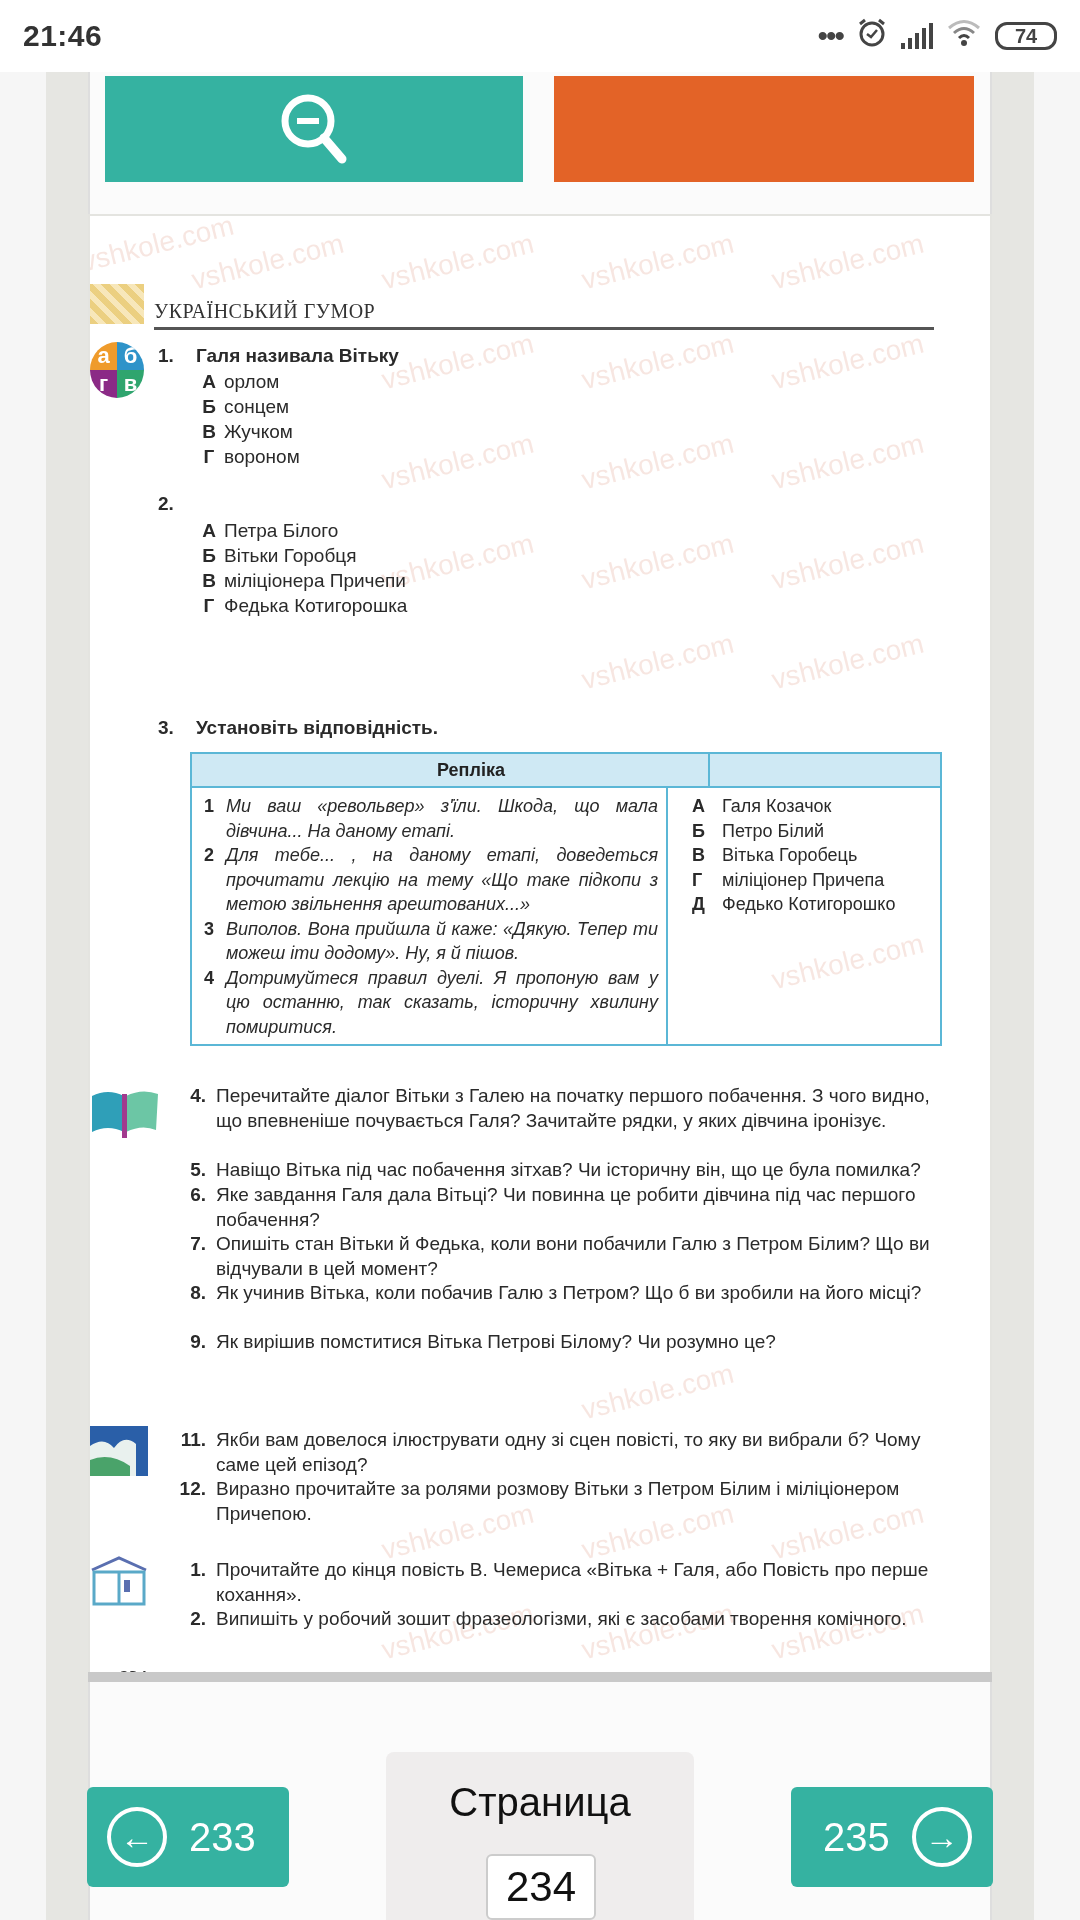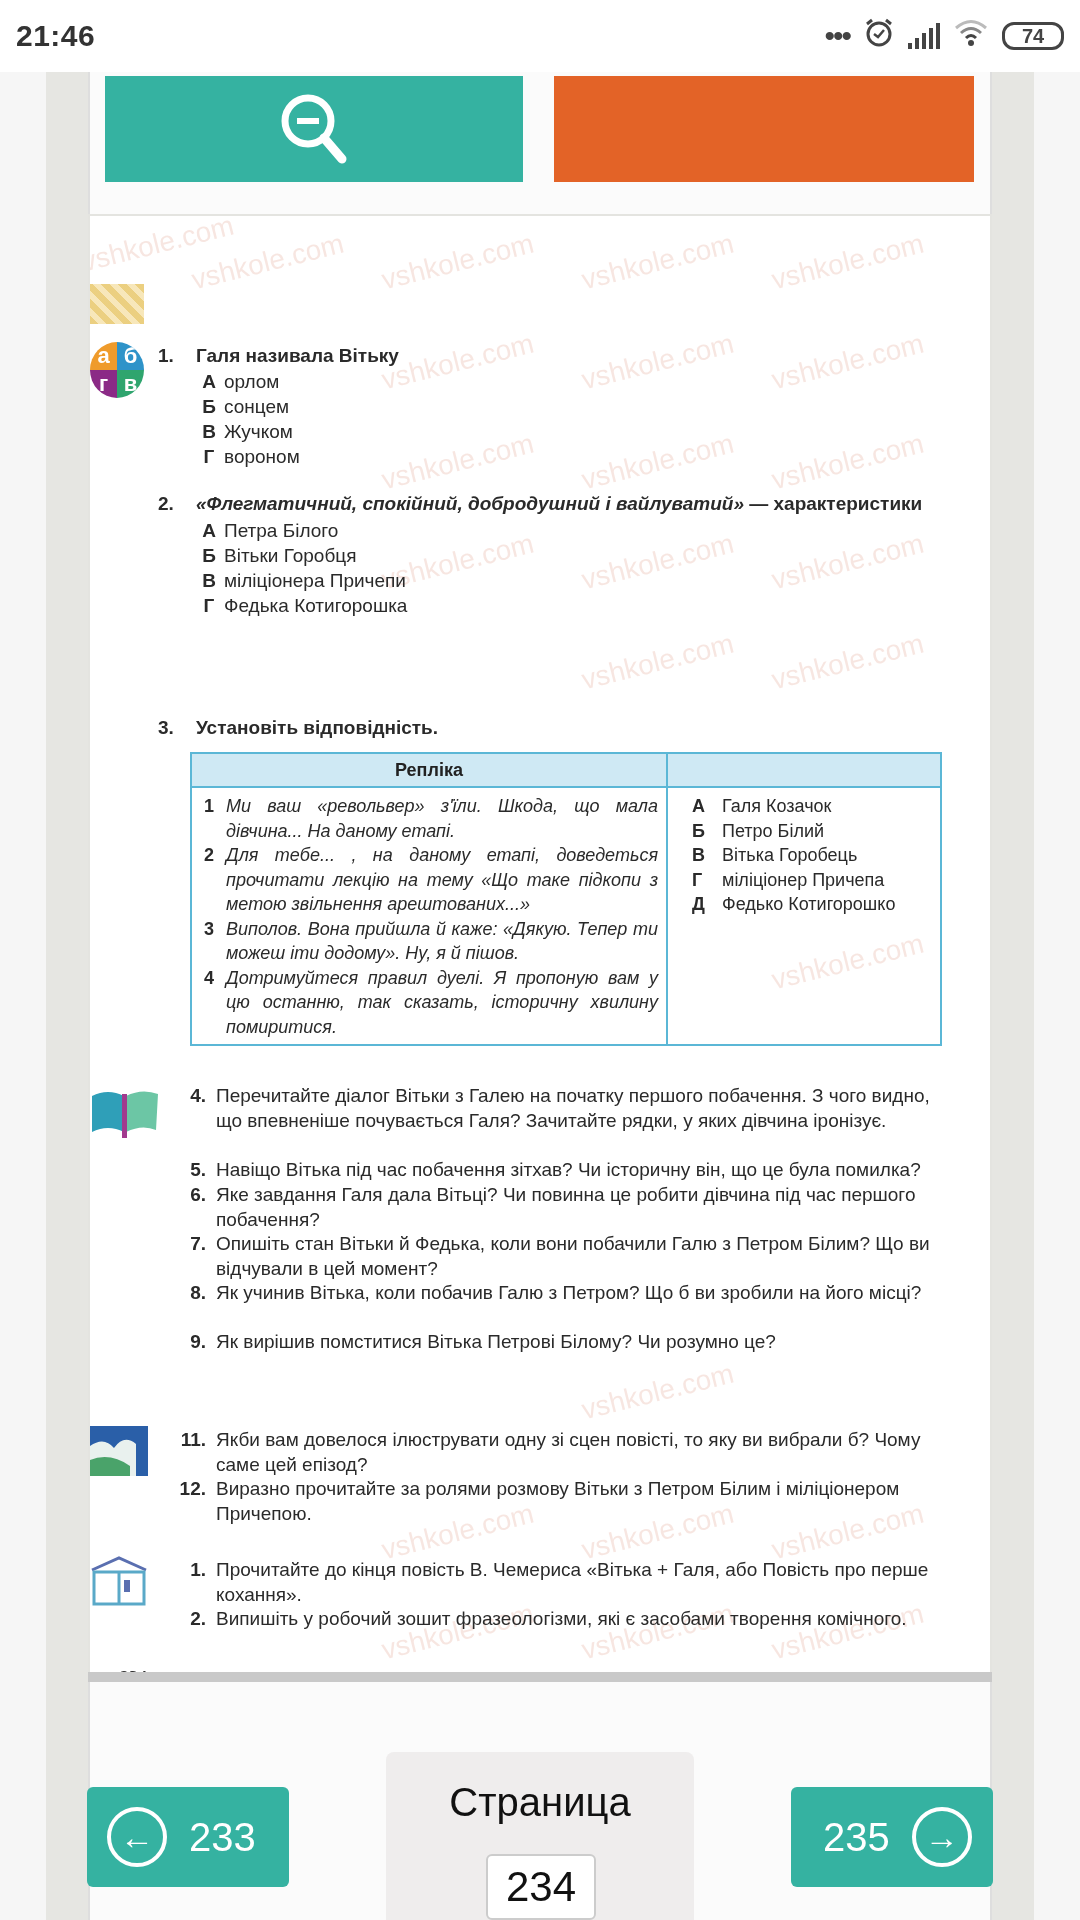--- a/index.html
+++ b/index.html
@@ -1,17 +1,17 @@
 <!DOCTYPE html>
 <html><head>
 <meta charset="utf-8">
 <style>
   * { box-sizing: border-box; margin: 0; padding: 0; }
   html, body { width: 1080px; height: 1920px; overflow: hidden; background: #f4f4f4; font-family: "Liberation Sans", sans-serif; color: #222; }
-  .statusbar { position: absolute; left: 0; top: 0; width: 1080px; height: 72px; background: #ffffff; display: flex; align-items: center; justify-content: space-between; padding: 0 16px; }
+  .statusbar { position: absolute; left: 0; top: 0; width: 1080px; height: 72px; background: #ffffff; display: flex; align-items: center; justify-content: space-between; padding: 0 23px; }
   .statusbar .time { font-size: 30px; font-weight: bold; color: #333; letter-spacing: 0.5px; }
   .statusbar .icons { display: flex; align-items: center; gap: 14px; color: #444; font-size: 26px; }
   .battery { display: inline-flex; align-items: center; justify-content: center; width: 62px; height: 28px; border: 3px solid #444; border-radius: 12px; font-size: 20px; font-weight: bold; color: #444; }
   .signal { display: inline-flex; align-items: flex-end; gap: 3px; height: 26px; }
   .signal i { display: block; width: 4px; background: #444; }
   .app { position: absolute; left: 0; top: 72px; width: 1080px; height: 1848px; background: #f6f6f6; }
   .frame { position: absolute; left: 46px; top: 0; width: 988px; height: 1848px; background: #e6e6e2; }
   .frame-inner { position: absolute; left: 78px; top: 0; width: 924px; height: 1848px; background: #fbfbfb; border-left: 2px solid #dedede; border-right: 2px solid #dedede; }
   .tool-zoomout { position: absolute; left: 105px; top: 4px; width: 418px; height: 106px; background: #35b2a1; display: flex; align-items: center; justify-content: center; }
   .tool-orange { position: absolute; left: 554px; top: 4px; width: 420px; height: 106px; background: #e36327; }
@@ -30,21 +30,21 @@
   .q { position: absolute; font-size: 19px; color: #2a2a2a; line-height: 24.5px; }
   .q .num { position: absolute; left: 0; font-weight: bold; }
   .q .txt { position: absolute; left: 38px; font-weight: bold; }
   .opt { position: absolute; font-size: 19px; color: #2a2a2a; text-align: center; }
   .opt b { display: inline-block; width: 30px; }
   .q-wide { position: absolute; left: 80px; width: 780px; font-size: 19px; line-height: 24.5px; color: #2a2a2a; }
   .q-wide .num { position: absolute; left: 0; width: 36px; text-align: right; font-weight: bold; }
   .q-wide .txt { margin-left: 46px; display: block; }
   .match-table { position: absolute; left: 100px; top: 536px; width: 752px; height: 294px; border: 2px solid #5bb7d6; }
   .mt-head { display: flex; height: 34px; background: #cfe9f4; border-bottom: 2px solid #5bb7d6; font-weight: bold; font-size: 18px; color: #222; }
-  .mt-head div { display: flex; align-items: center; justify-content: center; }
+  .mt-head div { display: flex; align-items: center; justify-content: center; margin-left: 42px; }
   .mt-col1 { width: 476px; border-right: 2px solid #5bb7d6; }
   .mt-col2 { flex: 1; }
   .mt-body { display: flex; height: 256px; }
   .mt-body .mt-col1 { padding: 6px 8px 0 34px; }
   .mt-body .mt-col2 { padding: 6px 0 0 24px; }
   .repl { position: relative; font-style: italic; font-size: 18px; line-height: 24.5px; color: #2a2a2a; text-align: justify; }
   .repl .n { position: absolute; left: -22px; font-style: normal; font-weight: bold; }
   .hero { font-size: 18px; line-height: 24.5px; color: #2a2a2a; }
   .hero b { display: inline-block; width: 30px; }
   .side-icon { position: absolute; left: 0; }
@@ -126,40 +126,40 @@
     <span class="wm" style="left:680px;top:730px">vshkole.com</span>
     <span class="wm" style="left:490px;top:1160px">vshkole.com</span>
     <span class="wm" style="left:290px;top:1300px">vshkole.com</span>
     <span class="wm" style="left:490px;top:1300px">vshkole.com</span>
     <span class="wm" style="left:680px;top:1300px">vshkole.com</span>
     <span class="wm" style="left:290px;top:1400px">vshkole.com</span>
     <span class="wm" style="left:490px;top:1400px">vshkole.com</span>
     <span class="wm" style="left:680px;top:1400px">vshkole.com</span>
 
     <div class="ornament"></div>
+    <div class="section-title">УКРАЇНСЬКИЙ ГУМОР</div>
 
     <div class="abvg">
       <span style="background:#ef9b2b">а</span>
       <span style="background:#2e93c9">б</span>
       <span style="background:#8b2a86">г</span>
       <span style="background:#2fa56e">в</span>
     </div>
 
     <div class="q" style="left:68px;top:128px;width:780px;height:26px">
       <span class="num">1.</span>
       <span class="txt">Галя називала Вітьку</span>
     </div>
     <div class="opt" style="left:104px;top:155px"><b>А</b><span>орлом</span></div>
     <div class="opt" style="left:104px;top:180px"><b>Б</b><span>сонцем</span></div>
     <div class="opt" style="left:104px;top:205px"><b>В</b><span>Жучком</span></div>
     <div class="opt" style="left:104px;top:230px"><b>Г</b><span>вороном</span></div>
 
     <div class="q" style="left:68px;top:276px;width:820px;height:26px">
       <span class="num">2.</span>
-      <span class="txt"><i>«Флегматичний, спокійний, добродушний і вайлуватий»</i><span> — характеристики</span></span>
     </div>
     <div class="opt" style="left:104px;top:304px"><b>А</b><span>Петра Білого</span></div>
     <div class="opt" style="left:104px;top:329px"><b>Б</b><span>Вітьки Горобця</span></div>
     <div class="opt" style="left:104px;top:354px"><b>В</b><span>міліціонера Причепи</span></div>
     <div class="opt" style="left:104px;top:379px"><b>Г</b><span>Федька Котигорошка</span></div>
 
     <div class="q" style="left:68px;top:500px;width:780px;height:26px">
       <span class="num">3.</span>
       <span class="txt">Установіть відповідність.</span>
     </div>

